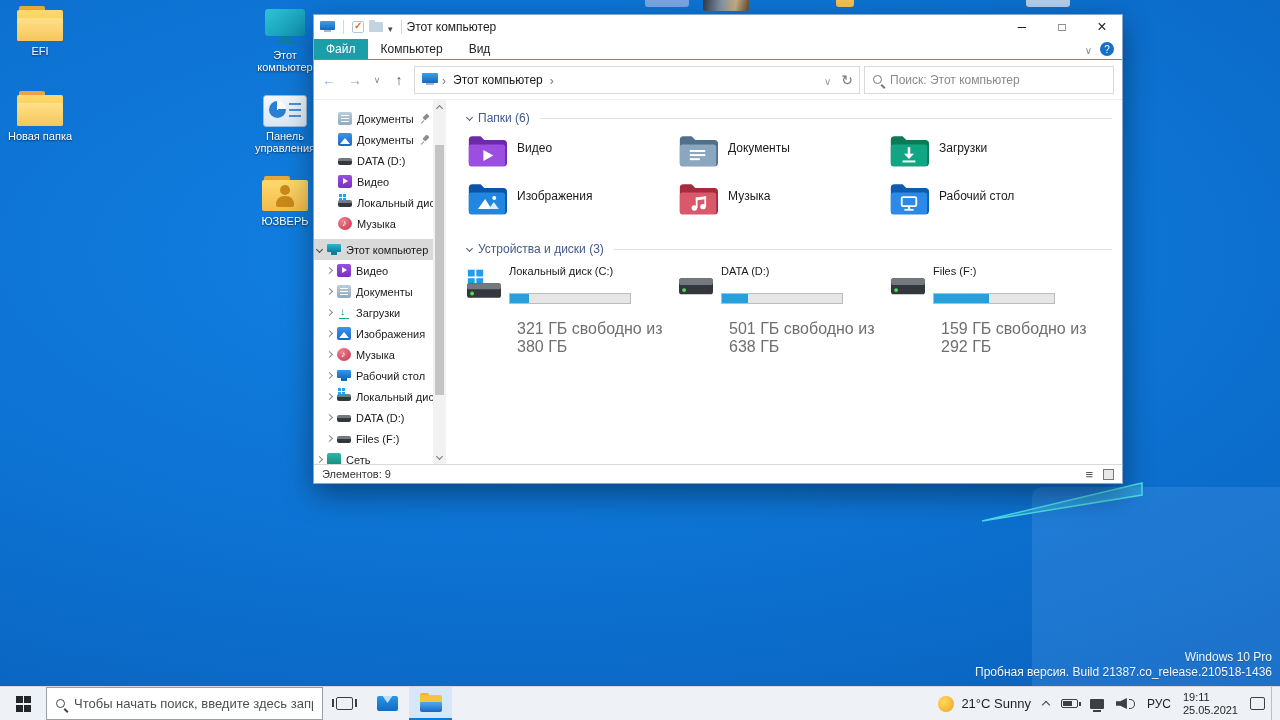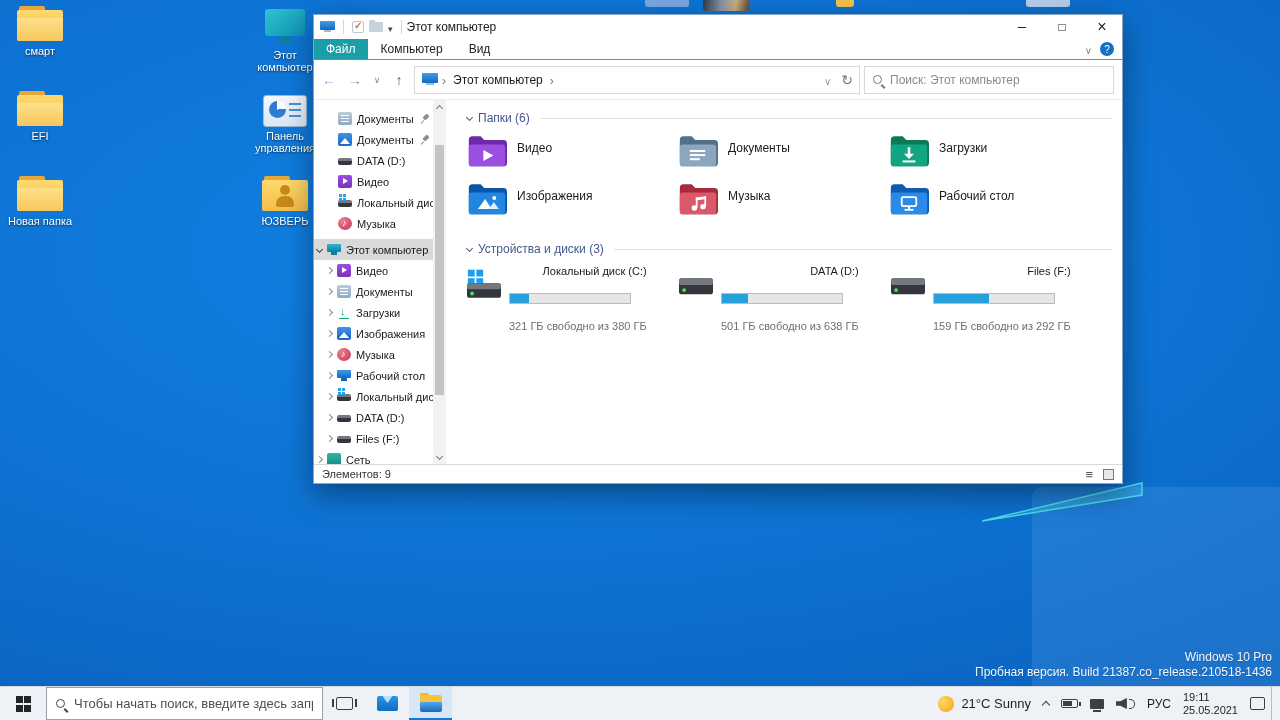--- a/index.html
+++ b/index.html
@@ -98,21 +98,21 @@
   .addr-drop::before { content:"∨"; color:#999; font-size:10px; }
   .refresh::before { content:"↻"; color:#777; font-size:14px; }
   .searchbox { width:250px; height:28px; border:1px solid #d9d9d9; display:flex; align-items:center; padding:0 8px; gap:8px; flex:none; }
   .mag { width:9px; height:9px; border:1.5px solid #777; border-radius:50%; position:relative; flex:none; }
   .mag::after { content:""; position:absolute; left:8px; top:8px; width:5px; height:1.5px; background:#777;
     transform:rotate(45deg); transform-origin:0 0; }
   .searchbox input, .tb-search input { border:none; outline:none; width:100%; font-size:12px;
     color:#333; background:transparent; font-family:"Liberation Sans",sans-serif; }
   .searchbox input::placeholder { color:#8a8a8a; }
 
-  .winbody { flex:1; display:flex; min-height:0; border-top:1px solid #eee;text-align:right; }
+  .winbody { flex:1; display:flex; min-height:0; border-top:1px solid #eee; }
 
   
   .sidebar { width:119px; padding-top:8px; overflow:hidden; flex:none; }
   .trow { height:21px; display:flex; align-items:center; font-size:11px; color:#1a1a1a;
     position:relative; padding-left:24px; gap:5px; cursor:default; white-space:nowrap; }
   .trow .lbl { overflow:hidden; }
   .trow.child { padding-left:13px; }
   .trow.rootrow { padding-left:3px; background:#d9d9d9; margin-top:5px; }
   .trow.netrow { padding-left:3px; }
   .chv { width:5px; height:5px; border-right:1.2px solid #8a8a8a; border-bottom:1.2px solid #8a8a8a;
@@ -170,21 +170,21 @@
   .folder-grid { display:grid; grid-template-columns:211px 211px 211px; grid-auto-rows:48px; margin-top:7px; }
   .ftile { display:flex; align-items:flex-start; gap:10px; cursor:default; }
   .ftile .flabel { font-size:12px; color:#1a1a1a; margin-top:8px; }
   .drive-grid { display:grid; grid-template-columns:212px 212px 212px; margin-top:8px; }
   .dtile { display:flex; gap:8px; cursor:default; }
   .dtile .dicon { flex:none; margin-top:4px; }
   .dinfo { display:flex; flex-direction:column; gap:16px; }
   .dname { font-size:11px; color:#1a1a1a; }
   .dbar { width:122px; height:11px; background:#e6e6e6; border:1px solid #bcbcbc; }
   .dfill { height:100%; background:#26a0da; }
-  .dfree { font-size:11px; color:#6f6f6f; }
+  .dfree { font-size:16px; color:#6f6f6f;margin-left:8px; }
 
   .statusbar { height:19px; border-top:1px solid #d9d9d9; display:flex; align-items:center;
     padding:0 8px; flex:none; font-size:11px; color:#333; }
   .status-views { margin-left:auto; display:flex; gap:10px; align-items:center; }
   .sv-list::before { content:"≡"; font-size:13px; color:#555; }
   .sv-large { width:11px; height:11px; border:1.5px solid #777; background:#e8e8e8; }
 
   
   .taskbar { position:absolute; left:0; bottom:0; width:1280px; height:34px; background:#eef1f5;
     border-top:1px solid #d5d8dd; display:flex; align-items:stretch; }
@@ -251,28 +251,20 @@
   <div class="partial-icon" style="left:836px;width:18px;height:7px;background:#f4c14f;"></div>
   <div class="partial-icon" style="left:1026px;width:44px;height:7px;background:rgba(210,222,238,.85);"></div>
 
   <div class="dt-col" style="left:2px; top:6px; gap:34px;">
     <div class="dt-item">
       <div class="folder-classic">
           <div class="tab"></div>
           <div class="bodyy"></div>
           <div class="front"></div>
         </div>
-      <div class="dt-label">смарт</div>
-    </div>
-    <div class="dt-item">
-      <div class="folder-classic">
-          <div class="tab"></div>
-          <div class="bodyy"></div>
-          <div class="front"></div>
-        </div>
       <div class="dt-label">EFI</div>
     </div>
     <div class="dt-item">
       <div class="folder-classic">
           <div class="tab"></div>
           <div class="bodyy"></div>
           <div class="front"></div>
         </div>
       <div class="dt-label">Новая папка</div>
     </div>

